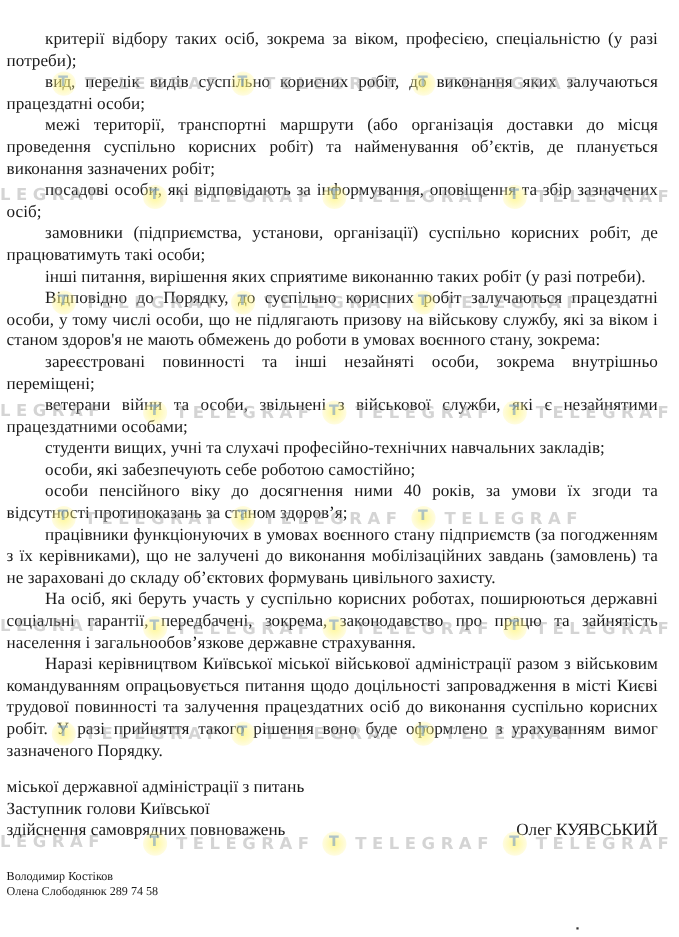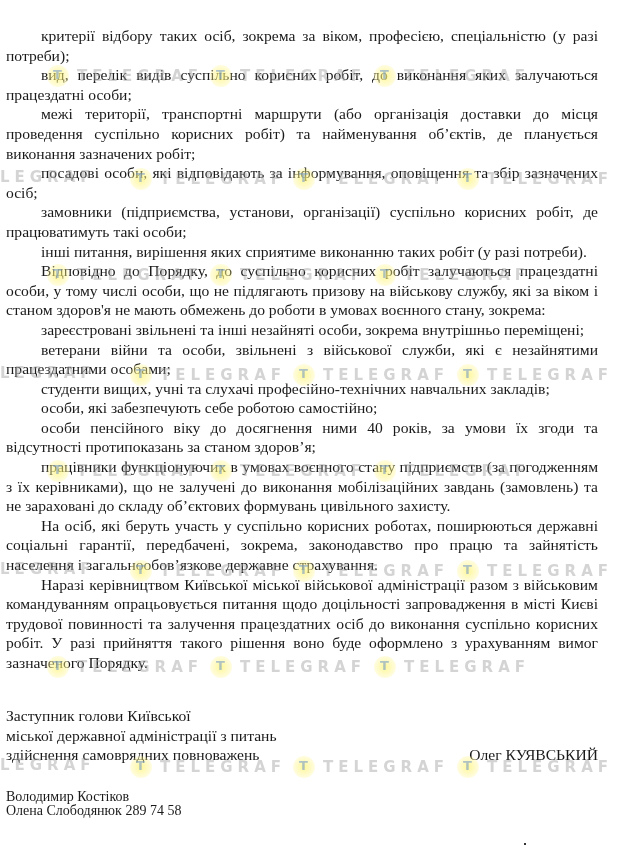--- a/index.html
+++ b/index.html
@@ -6,21 +6,21 @@
   body { width: 617px; height: 852px; position: relative; overflow: hidden;
          font-family: "Liberation Serif", "DejaVu Serif", serif; color: #1a1a1a; }
   .page { position: absolute; left: 0; top: 0; width: 530px; height: 852px; }
   .body-text { position: absolute; left: 6px; top: 26px; width: 592px;
                font-size: 15.6px; line-height: 19.6px; text-align: justify; }
   .body-text p { margin: 0; text-indent: 35px; text-align: justify; }
   .signature { position: absolute; left: 6px; top: 706px; width: 592px;
                font-size: 15.6px; line-height: 19.6px; }
   .signature .line { display: block; white-space: nowrap; }
   .sig-name { position: absolute; right: 0; top: 39px; white-space: nowrap; }
-  .contacts { position: absolute; left: 6px; top: 790px; font-size: 14px; line-height: 14px; }
+  .contacts { position: absolute; left: 6px; top: 790px; font-size: 11px; line-height: 14px; }
   .contacts div { white-space: nowrap; }
   .dot { position: absolute; left: 524px; top: 843px; width: 2px; height: 2px; background: #333; }
 
   .watermark { position: absolute; display: flex; align-items: center; gap: 8px;
                font-family: "DejaVu Sans", sans-serif; font-size: 15px; font-weight: bold;
                letter-spacing: 5px; color: rgba(160,160,160,0.45); pointer-events: none; }
   .wm-logo { width: 22px; height: 22px; border-radius: 50%;
              background: radial-gradient(circle, rgba(255,245,120,0.75) 0%, rgba(255,245,140,0.35) 60%, rgba(255,255,255,0) 100%);
              position: relative; }
   .wm-logo::after { content: "T"; position: absolute; left: 6px; top: 2px; font-size: 13px;
@@ -32,33 +32,33 @@
 <div class="page">
 
   <div class="body-text">
     <p>критерії відбору таких осіб, зокрема за віком, професією, спеціальністю (у разі потреби);</p>
     <p>вид, перелік видів суспільно корисних робіт, до виконання яких залучаються працездатні особи;</p>
     <p>межі території, транспортні маршрути (або організація доставки до місця проведення суспільно корисних робіт) та найменування об’єктів, де планується виконання зазначених робіт;</p>
     <p>посадові особи, які відповідають за інформування, оповіщення та збір зазначених осіб;</p>
     <p>замовники (підприємства, установи, організації) суспільно корисних робіт, де працюватимуть такі особи;</p>
     <p>інші питання, вирішення яких сприятиме виконанню таких робіт (у разі потреби).</p>
     <p>Відповідно до Порядку, до суспільно корисних робіт залучаються працездатні особи, у тому числі особи, що не підлягають призову на військову службу, які за віком і станом здоров'я не мають обмежень до роботи в умовах воєнного стану, зокрема:</p>
-    <p>зареєстровані звільнені та інші незайняті особи, зокрема внутрішньо переміщені;</p>
+    <p>зареєстровані повинності та інші незайняті особи, зокрема внутрішньо переміщені;</p>
     <p>ветерани війни та особи, звільнені з військової служби, які є незайнятими працездатними особами;</p>
     <p>студенти вищих, учні та слухачі професійно-технічних навчальних закладів;</p>
     <p>особи, які забезпечують себе роботою самостійно;</p>
     <p>особи пенсійного віку до досягнення ними 40 років, за умови їх згоди та відсутності протипоказань за станом здоров’я;</p>
     <p>працівники функціонуючих в умовах воєнного стану підприємств (за погодженням з їх керівниками), що не залучені до виконання мобілізаційних завдань (замовлень) та не зараховані до складу об’єктових формувань цивільного захисту.</p>
     <p>На осіб, які беруть участь у суспільно корисних роботах, поширюються державні соціальні гарантії, передбачені, зокрема, законодавство про працю та зайнятість населення і загальнообов’язкове державне страхування.</p>
     <p>Наразі керівництвом Київської міської військової адміністрації разом з військовим командуванням опрацьовується питання щодо доцільності запровадження в місті Києві трудової повинності та залучення працездатних осіб до виконання суспільно корисних робіт. У разі прийняття такого рішення воно буде оформлено з урахуванням вимог зазначеного Порядку.</p>
   </div>
 
   <div class="signature">
+    <span class="line">міської державної адміністрації з питань</span>
     <span class="line">Заступник голови Київської</span>
-    <span class="line">міської державної адміністрації з питань</span>
     <span class="line">здійснення самоврядних повноважень</span>
     <span class="sig-name">Олег КУЯВСЬКИЙ</span>
   </div>
 
   <div class="contacts">
     <div>Володимир Костіков</div>
     <div>Олена Слободянюк 289 74 58</div>
   </div>
 
   <div class="dot"></div>

